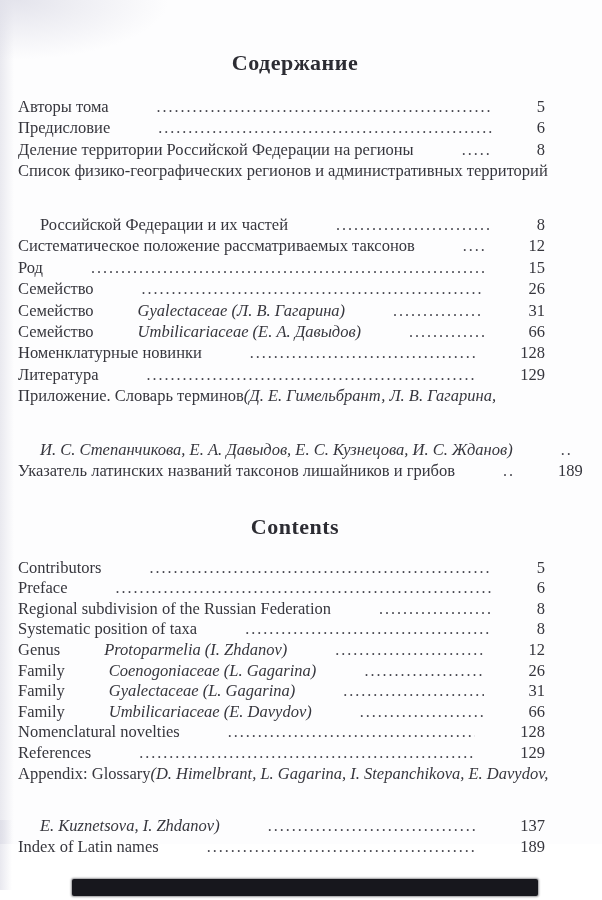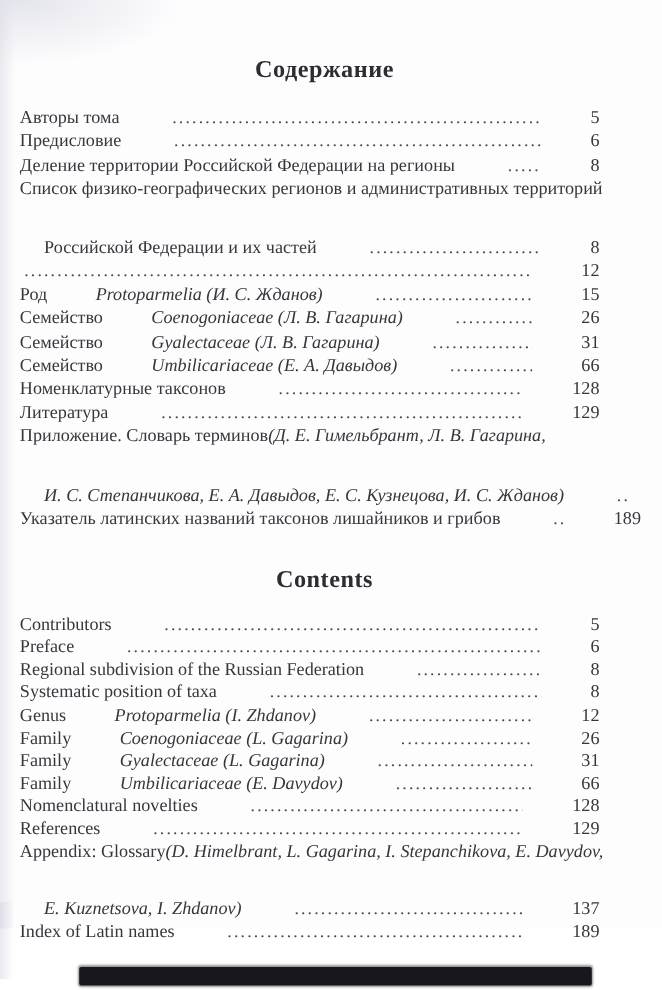--- a/index.html
+++ b/index.html
@@ -90,49 +90,48 @@
         </div>
         <div class="toc-line">
           <span>Список физико-географических регионов и административных территорий</span>
         </div>
         <div class="toc-line indent has-page">
           <span>Российской Федерации и их частей</span>
           <span class="leader">................................................................................................................................................................</span>
           <span class="pagenum">8</span>
         </div>
         <div class="toc-line has-page">
+          <span>Систематическое положение рассматриваемых таксонов</span>
           <span class="leader">................................................................................................................................................................</span>
           <span class="pagenum">12</span>
         </div>
         <div class="toc-line has-page">
           <span>Род </span>
-          <em>Protoparmelia (И. С. Жданов)</em>
           <span class="leader">................................................................................................................................................................</span>
           <span class="pagenum">15</span>
         </div>
         <div class="toc-line has-page">
           <span>Семейство </span>
-          <em>Coenogoniaceae (Л. В. Гагарина)</em>
           <span class="leader">................................................................................................................................................................</span>
           <span class="pagenum">26</span>
         </div>
         <div class="toc-line has-page">
           <span>Семейство </span>
           <em>Gyalectaceae (Л. В. Гагарина)</em>
           <span class="leader">................................................................................................................................................................</span>
           <span class="pagenum">31</span>
         </div>
         <div class="toc-line has-page">
           <span>Семейство </span>
           <em>Umbilicariaceae (Е. А. Давыдов)</em>
           <span class="leader">................................................................................................................................................................</span>
           <span class="pagenum">66</span>
         </div>
         <div class="toc-line has-page">
-          <span>Номенклатурные таксонов</span>
+          <span>Номенклатурные новинки</span>
           <span class="leader">................................................................................................................................................................</span>
           <span class="pagenum">128</span>
         </div>
         <div class="toc-line has-page">
           <span>Литература</span>
           <span class="leader">................................................................................................................................................................</span>
           <span class="pagenum">129</span>
         </div>
         <div class="toc-line">
           <span>Приложение. Словарь терминов </span>

